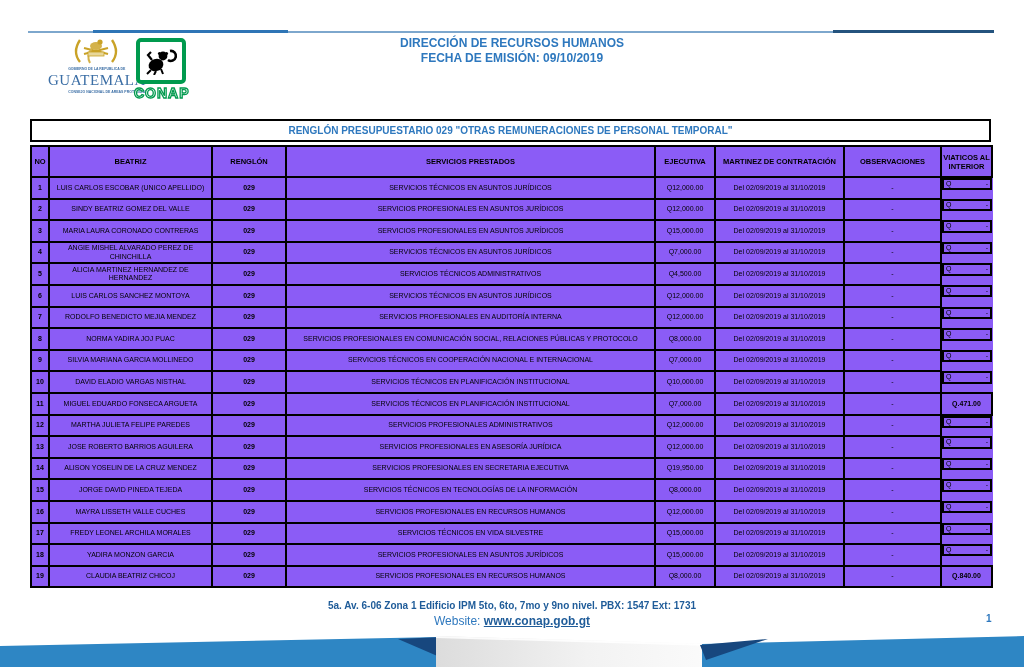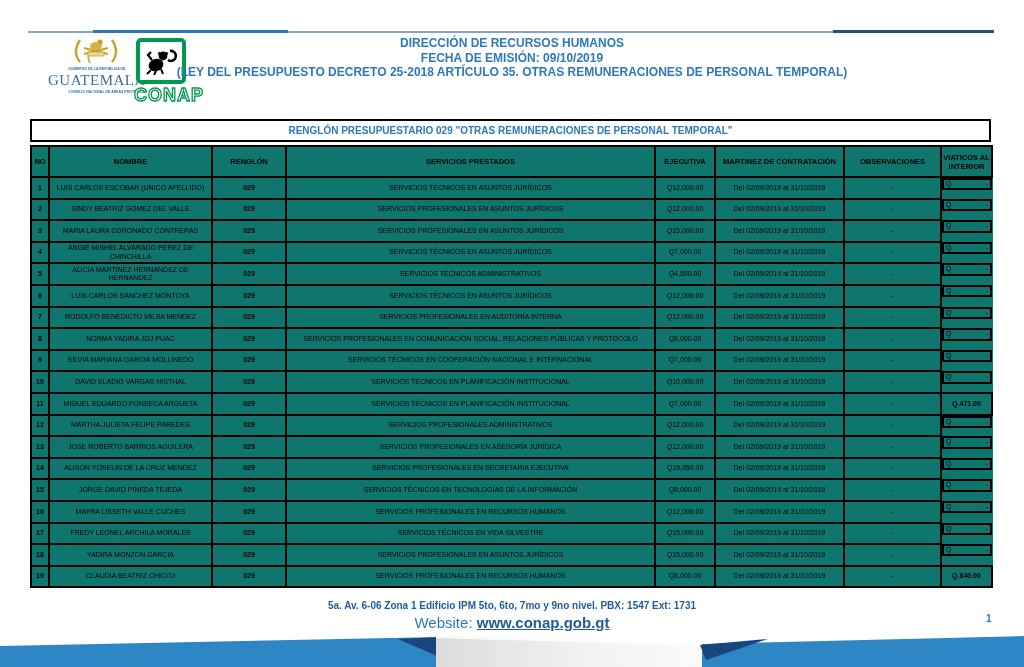--- a/index.html
+++ b/index.html
@@ -11,47 +11,47 @@
   .top-line{position:absolute;left:28px;top:31px;width:966px;height:2px;background:#7da7cd;}
   .top-line .seg1{position:absolute;left:65px;top:-1px;width:195px;height:3px;background:#2E75B6;}
   .top-line .seg2{position:absolute;left:805px;top:-1px;width:161px;height:3px;background:#24537e;}
 
   
   .logo-guatemala{position:absolute;left:48px;top:34px;width:96px;text-align:center;line-height:1;}
   .gua-tiny{font-size:6px;transform:scale(.58);transform-origin:50% 50%;color:#3B6EA5;white-space:nowrap;font-weight:bold;}
   .gua-name{font-family:"Liberation Serif",serif;font-size:15px;color:#3B6EA5;letter-spacing:.5px;margin:1px 0;}
   .logo-conap{position:absolute;left:134px;top:38px;width:54px;text-align:center;}
   .conap-box{width:42px;height:38px;border:4px solid #009A4E;border-radius:5px;margin:0 auto;background:#fff;display:flex;align-items:center;justify-content:center;}
-  .conap-text{font-size:18px;font-weight:bold;letter-spacing:1px;color:#009A4E;-webkit-text-fill-color:#fff;-webkit-text-stroke:1.3px #009A4E;margin-top:1px;}
+  .conap-text{font-size:14px;font-weight:bold;letter-spacing:1px;color:#009A4E;-webkit-text-fill-color:#fff;-webkit-text-stroke:1.3px #009A4E;margin-top:1px;}
 
   
   .header-block{position:absolute;left:162px;top:36px;width:700px;text-align:center;
     color:#2E78BE;font-weight:bold;font-size:12px;line-height:14.6px;}
 
   
   .table-title{position:absolute;left:30px;top:119px;width:957px;height:19px;border:2px solid #000;
     display:flex;align-items:center;justify-content:center;color:#2E78BE;font-weight:bold;font-size:10px;background:#fff;}
 
   
-  .main-table{position:absolute;left:30px;top:145px;width:961px;border-collapse:collapse;table-layout:fixed;background:#0f766e;}
+  .main-table{position:absolute;left:30px;top:145px;width:961px;border-collapse:collapse;table-layout:fixed;background:#8b5cf6;}
   .main-table th,.main-table td{border:2px solid #000;overflow:hidden;}
   .main-table thead tr{height:31px;}
   .main-table th{font-size:7.5px;font-weight:bold;padding:1px;text-align:center;line-height:1.2;}
   .main-table tbody tr{height:21.6px;}
   .main-table td{font-size:7px;text-align:center;padding:0 2px;line-height:1.2;}
   .cell-no,.cell-renglon{font-weight:bold;font-size:7.5px;}
   .cell-honorarios{font-size:7px;}
   .viaticos-flex{display:flex;justify-content:space-between;align-items:center;padding:0 3px;}
   .viaticos-amount{font-weight:bold;font-size:7.5px;}
 
   
   .footer-address{position:absolute;left:0;top:600px;width:1024px;text-align:center;
     font-size:10px;font-weight:bold;color:#1F5C99;}
   .footer-website{position:absolute;left:0;top:614px;width:1024px;text-align:center;
-    font-size:15px;color:#2E78BE;}
+    font-size:12px;color:#2E78BE;}
   .footer-website a{color:#1F5C99;font-weight:bold;text-decoration:underline;cursor:pointer;}
   .page-number{position:absolute;left:986px;top:613px;font-size:10px;font-weight:bold;color:#2E78BE;}
 
   .ribbon{position:absolute;left:0;bottom:0;width:1024px;height:47px;}
 </style>
 </head>
 <body>
 
 <div class="top-line">
   <div class="seg1"></div>
@@ -85,40 +85,39 @@
       <path d="M7,23 L3,27 M12,24 L10,28 M17,22 L19,27" stroke="#000" stroke-width="2" fill="none"></path>
       <path d="M8,13 L4,8 L7,5" stroke="#000" stroke-width="2.2" fill="none"></path>
     </svg>
   </div>
   <div class="conap-text">CONAP</div>
 </div>
 
 <div class="header-block">
   <div>DIRECCIÓN DE RECURSOS HUMANOS</div>
   <div>FECHA DE EMISIÓN: 09/10/2019</div>
-  <div>(LEY DEL PRESUPUESTO DECRETO 25-2018 ARTÍCULO 35. OTRAS REMUNERACIONES DE PERSONAL TEMPORAL)</div>
 </div>
 
 <div class="table-title">RENGLÓN PRESUPUESTARIO 029 "OTRAS REMUNERACIONES DE PERSONAL TEMPORAL"</div>
 
 <table class="main-table">
   <colgroup>
     <col style="width:18px">
       <col style="width:163px">
       <col style="width:74px">
       <col style="width:369px">
     <col style="width:60px">
       <col style="width:129px">
       <col style="width:97px">
       <col style="width:51px">
   </colgroup>
   <thead>
     <tr>
         <th>NO</th>
-        <th>NOMBRE</th>
+        <th>BEATRIZ</th>
         <th>RENGLÓN</th>
         <th>SERVICIOS PRESTADOS</th>
         <th>EJECUTIVA</th>
         <th>MARTINEZ DE CONTRATACIÓN</th>
         <th>OBSERVACIONES</th>
         <th>VIATICOS AL INTERIOR</th>
       </tr>
   </thead>
   <tbody>
       <tr>

